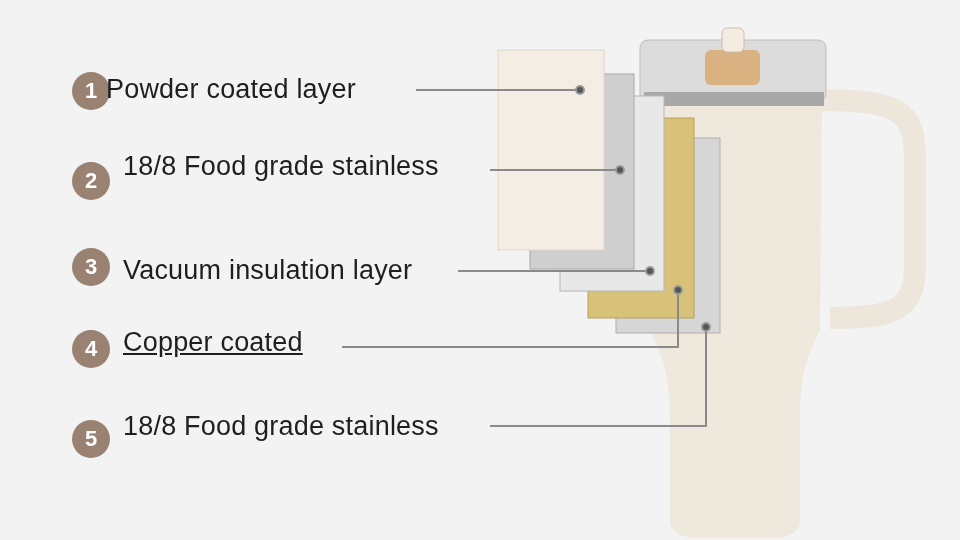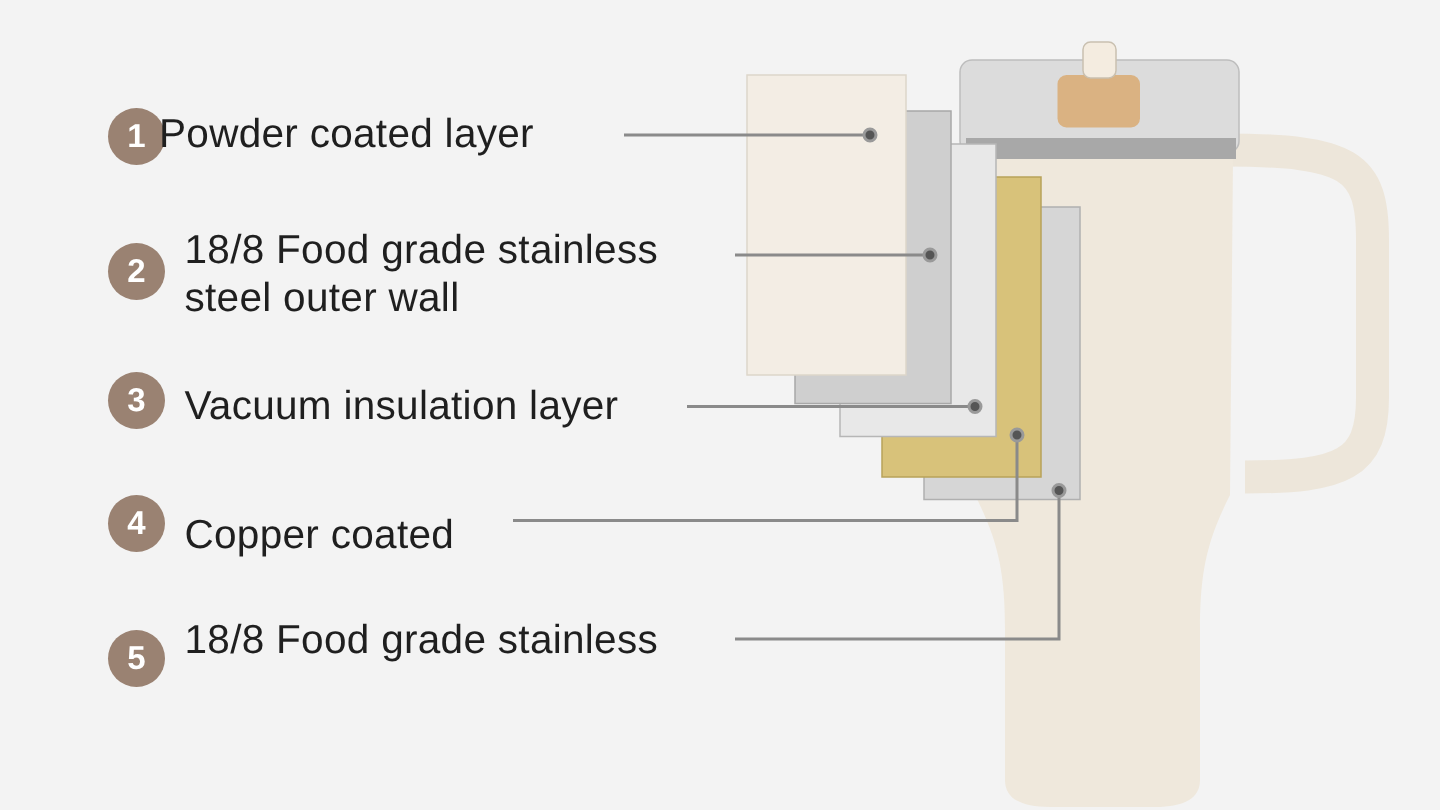--- a/index.html
+++ b/index.html
@@ -43,25 +43,24 @@
     <circle cx="706" cy="327" r="4"></circle>
   </g>
 </svg>
 
 <div class="badge" style="left:72px;top:72px;">1</div>
 <div class="label" style="left:106px;top:73px;">Powder coated layer</div>
 
 <div class="badge" style="left:72px;top:162px;">2</div>
 <div class="label" style="left:123px;top:150px;">
   <div>18/8 Food grade stainless</div>
-  <div>steel outer wall</div>
 </div>
 
 <div class="badge" style="left:72px;top:248px;">3</div>
 <div class="label" style="left:123px;top:254px;">Vacuum insulation layer</div>
 
 <div class="badge" style="left:72px;top:330px;">4</div>
-<div class="label" style="left:123px;top:340px;">Copper coated</div>
+<div class="label" style="left:123px;top:326px;text-decoration:underline;">Copper coated</div>
 
 <div class="badge" style="left:72px;top:420px;">5</div>
 <div class="label" style="left:123px;top:410px;">
   <div>18/8 Food grade stainless</div>
 </div>
 
 </body></html>

